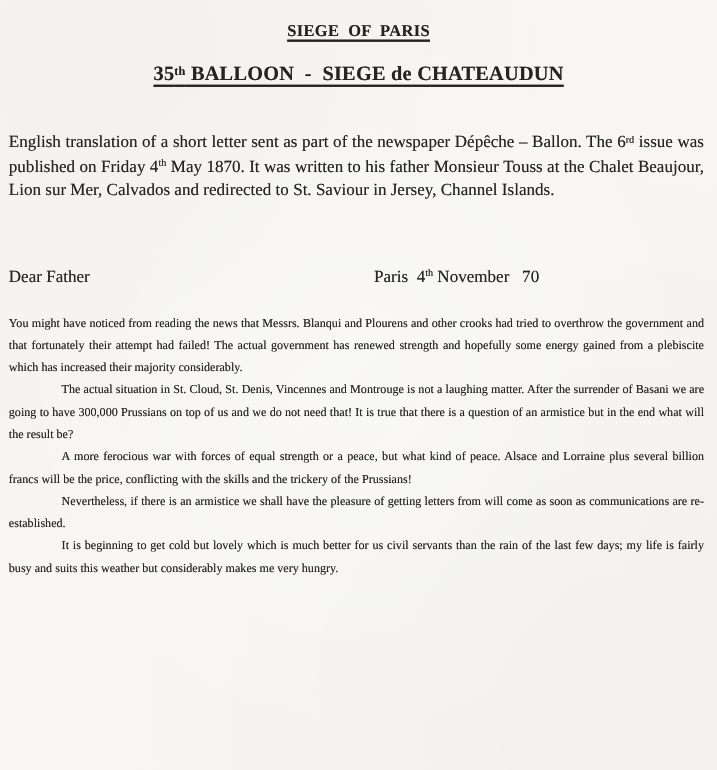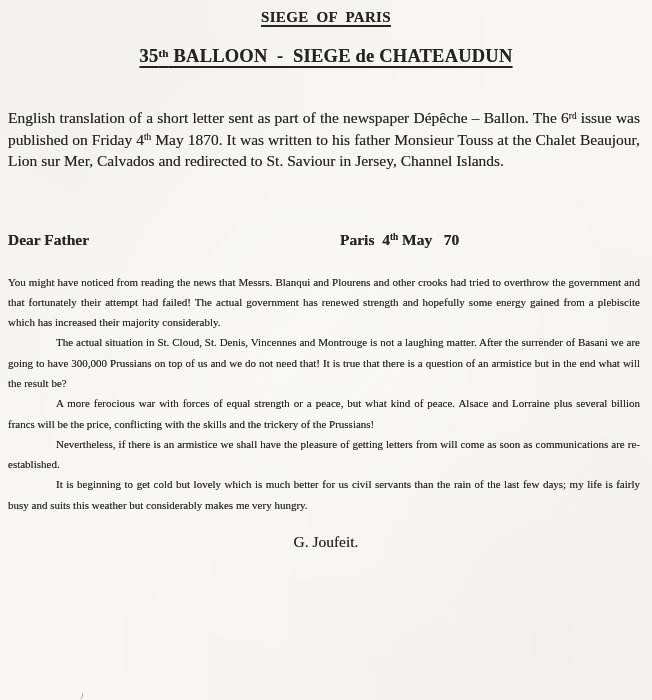--- a/index.html
+++ b/index.html
@@ -18,21 +18,21 @@
       radial-gradient(ellipse at 50% 50%, rgba(255,255,255,0.5), transparent 70%),
       #f7f6f2;
   }
   .page {
     position: relative;
     width: 652px;
     height: 700px;
     text-shadow: 0 0 0.5px rgba(30,30,30,0.55);
   }
   .doc-title {
-    margin: 8px 0 0 0;
+    margin: 20px 0 0 0;
     text-align: center;
     font-size: 15px;
     font-weight: bold;
     letter-spacing: 0.3px;
     line-height: 19px;
   }
   .doc-title .u, .doc-subtitle .u {
     white-space: pre;
     text-decoration-line: underline;
     text-decoration-thickness: 1.5px;
@@ -62,21 +62,20 @@
     vertical-align: baseline;
     position: relative;
     top: -0.45em;
   }
   .salutation-row {
     position: relative;
     margin: 57px 12px 0 8px;
     font-size: 15.5px;
     line-height: 21px;
     height: 21px;
-    font-weight: bold;
   }
   .dateline {
     position: absolute;
     left: 332px;
     top: 0;
     white-space: pre;
   }
   .letter-body {
     margin: 22px 12px 0 8px;
     font-size: 11px;
@@ -117,29 +116,28 @@
 <div class="page">
 
   <h1 class="doc-title"><span class="u">SIEGE  OF  PARIS</span></h1>
 
   <h2 class="doc-subtitle"><span class="u"><span>35</span><sup>th</sup><span> BALLOON  -  SIEGE de CHATEAUDUN</span></span></h2>
 
   <p class="intro"><span>English translation of a short letter sent as part of the newspaper  Dépêche – Ballon. The 6</span><sup>rd</sup><span> issue was published on Friday 4</span><sup>th</sup><span> May  1870. It was written to his father Monsieur Touss at  the Chalet Beaujour, Lion sur Mer, Calvados  and redirected to St. Saviour in Jersey, Channel Islands.</span></p>
 
   <div class="salutation-row">
     <span>Dear Father</span>
-    <span class="dateline"><span>Paris  4</span><sup>th</sup><span> May   70</span></span>
+    <span class="dateline"><span>Paris  4</span><sup>th</sup><span> November   70</span></span>
   </div>
 
   <div class="letter-body">
     <p>You might have noticed from reading the news that Messrs. Blanqui and Plourens and other crooks had tried to overthrow the government and that fortunately their attempt had failed! The actual government has renewed strength and hopefully some energy gained from a plebiscite which has increased their majority considerably.</p>
     <p class="indent">The actual situation in St. Cloud, St. Denis, Vincennes and Montrouge is not a laughing matter. After the surrender of Basani we are going to have 300,000 Prussians on top of us and we do not need that! It is true that there is a question of an armistice but in the end what will the result be?</p>
     <p class="indent">A more ferocious war with forces of equal strength or a peace, but what kind of peace. Alsace and Lorraine plus several billion francs will be the price, conflicting with the skills and the trickery of the Prussians!</p>
     <p class="indent">Nevertheless, if there is an armistice we shall have the pleasure of getting letters from will come as soon as communications are re-established.</p>
     <p class="indent">It is beginning to get cold but lovely which is much better for us civil servants than the rain of the last few days; my life is fairly busy and suits this weather but considerably makes me very hungry.</p>
   </div>
 
 
-  <p class="signature">G. Joufeit.</p>
 
   <div class="scan-artifact"></div>
 
 </div>
 
 </body></html>

